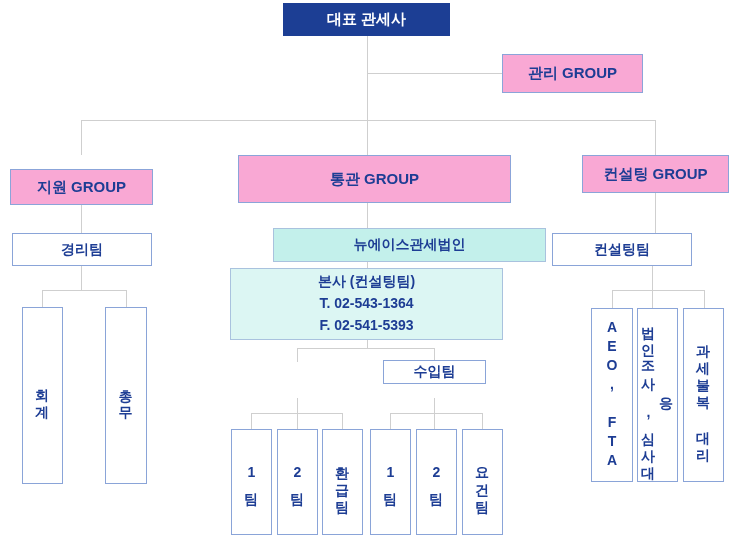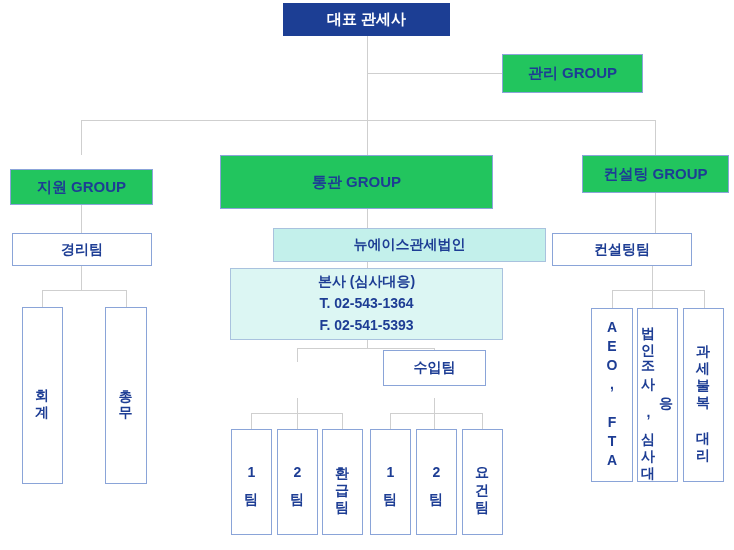--- a/index.html
+++ b/index.html
@@ -12,21 +12,21 @@
   .ln.v { width:1px; }
   .ln.h { height:1px; }
   
   .box {
     position:absolute; box-sizing:border-box;
     display:flex; align-items:center; justify-content:center;
     text-align:center; font-weight:bold; font-size:14px;
     color:#1d3d94; background:#ffffff; border:1px solid #8aa4d8;
   }
   .root  { background:#1c3e94; border-color:#1c3e94; color:#ffffff; font-size:15px; }
-  .group { background:#22c55e; border-color:#8ba4d9; font-size:15px; }
+  .group { background:#f9a8d4; border-color:#8ba4d9; font-size:15px; }
   .mint  { background:#c3f0eb; border-color:#a9c2de;margin-left:43px; }
   .mint-light { background:#dcf6f3; border-color:#a9c2de; flex-direction:column; line-height:1.55; }
   .vert  { writing-mode:vertical-lr; text-orientation:upright; letter-spacing:3px; }
 </style>
 </head>
 <body>
 
 <div class="canvas">
 
   <div class="ln v" style="left:367px;top:36px;height:119px"></div>
@@ -63,35 +63,35 @@
   <div class="ln h" style="left:612px;top:290px;width:92px"></div>
   <div class="ln v" style="left:612px;top:290px;height:18px"></div>
   <div class="ln v" style="left:652px;top:290px;height:18px"></div>
   <div class="ln v" style="left:704px;top:290px;height:18px"></div>
 
   <div class="box root" style="left:283px;top:3px;width:167px;height:33px">대표 관세사</div>
 
   <div class="box group" style="left:502px;top:54px;width:141px;height:39px">관리 GROUP</div>
 
   <div class="box group" style="left:10px;top:169px;width:143px;height:36px">지원 GROUP</div>
-  <div class="box group" style="left:220px;top:155px;width:273px;height:54px">통관 GROUP</div>
+  <div class="box group" style="left:238px;top:155px;width:273px;height:48px">통관 GROUP</div>
   <div class="box" style="left:12px;top:233px;width:140px;height:33px">경리팀</div>
 
   <div class="box group" style="left:582px;top:155px;width:147px;height:38px">컨설팅 GROUP</div>
   <div class="box vert" style="left:22px;top:307px;width:41px;height:177px">회계</div>
   <div class="box vert" style="left:105px;top:307px;width:42px;height:177px">총무</div>
 
   <div class="box mint" style="left:230px;top:228px;width:273px;height:34px">뉴에이스관세법인</div>
   <div class="box mint-light" style="left:230px;top:268px;width:273px;height:72px">
-    <span>본사 (심사대응)</span>
+    <span>본사 (컨설팅팀)</span>
     <span>T. 02-543-1364</span>
     <span>F. 02-541-5393</span>
   </div>
 
-  <div class="box" style="left:383px;top:350px;width:103px;height:36px">수입팀</div>
+  <div class="box" style="left:383px;top:360px;width:103px;height:24px">수입팀</div>
 
   <div class="box vert" style="left:231px;top:429px;width:41px;height:106px">1팀</div>
   <div class="box vert" style="left:277px;top:429px;width:41px;height:106px">2팀</div>
   <div class="box vert" style="left:322px;top:429px;width:41px;height:106px">환급팀</div>
   <div class="box vert" style="left:370px;top:429px;width:41px;height:106px">1팀</div>
   <div class="box vert" style="left:416px;top:429px;width:41px;height:106px">2팀</div>
   <div class="box vert" style="left:462px;top:429px;width:41px;height:106px">요건팀</div>
 
   <div class="box" style="left:552px;top:233px;width:140px;height:33px">컨설팅팀</div>
   <div class="box vert" style="left:591px;top:308px;width:42px;height:174px">AEO, FTA</div>

